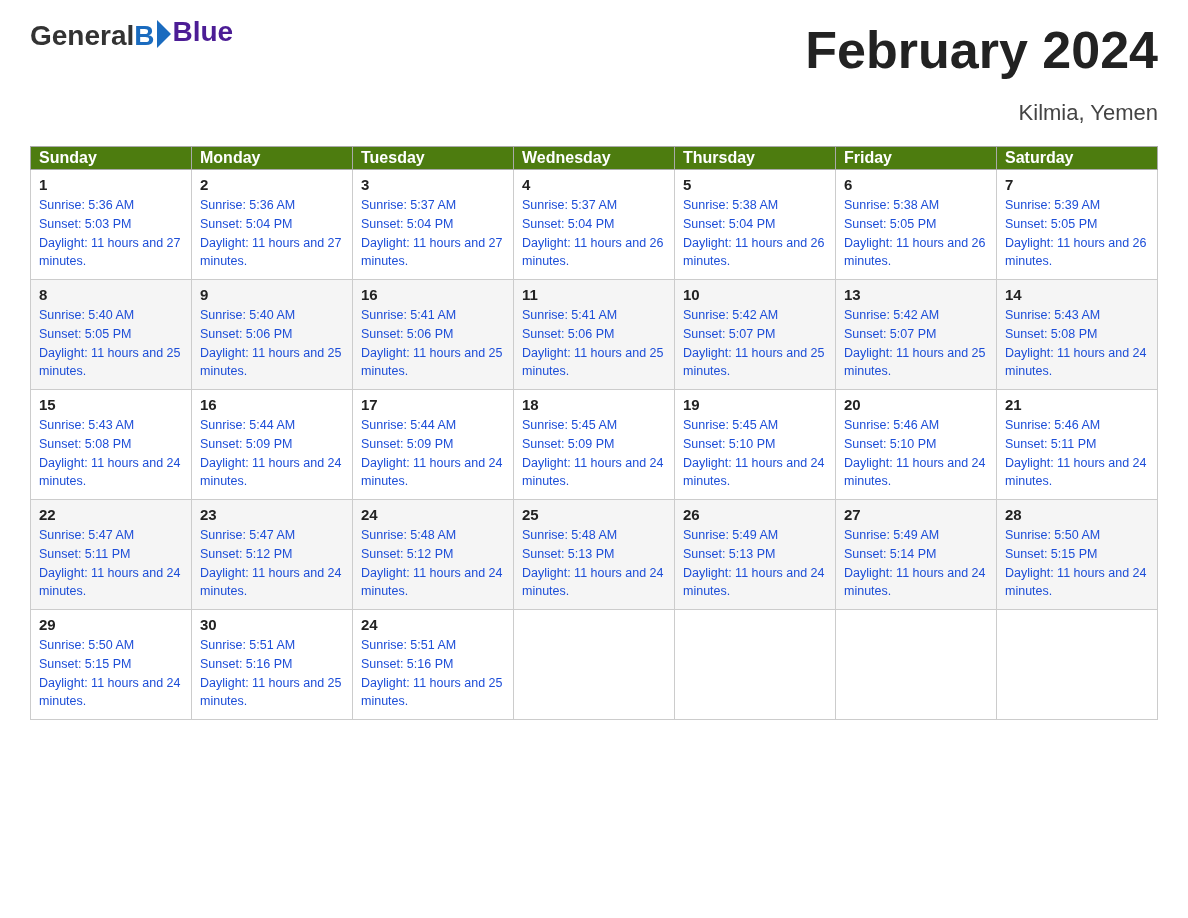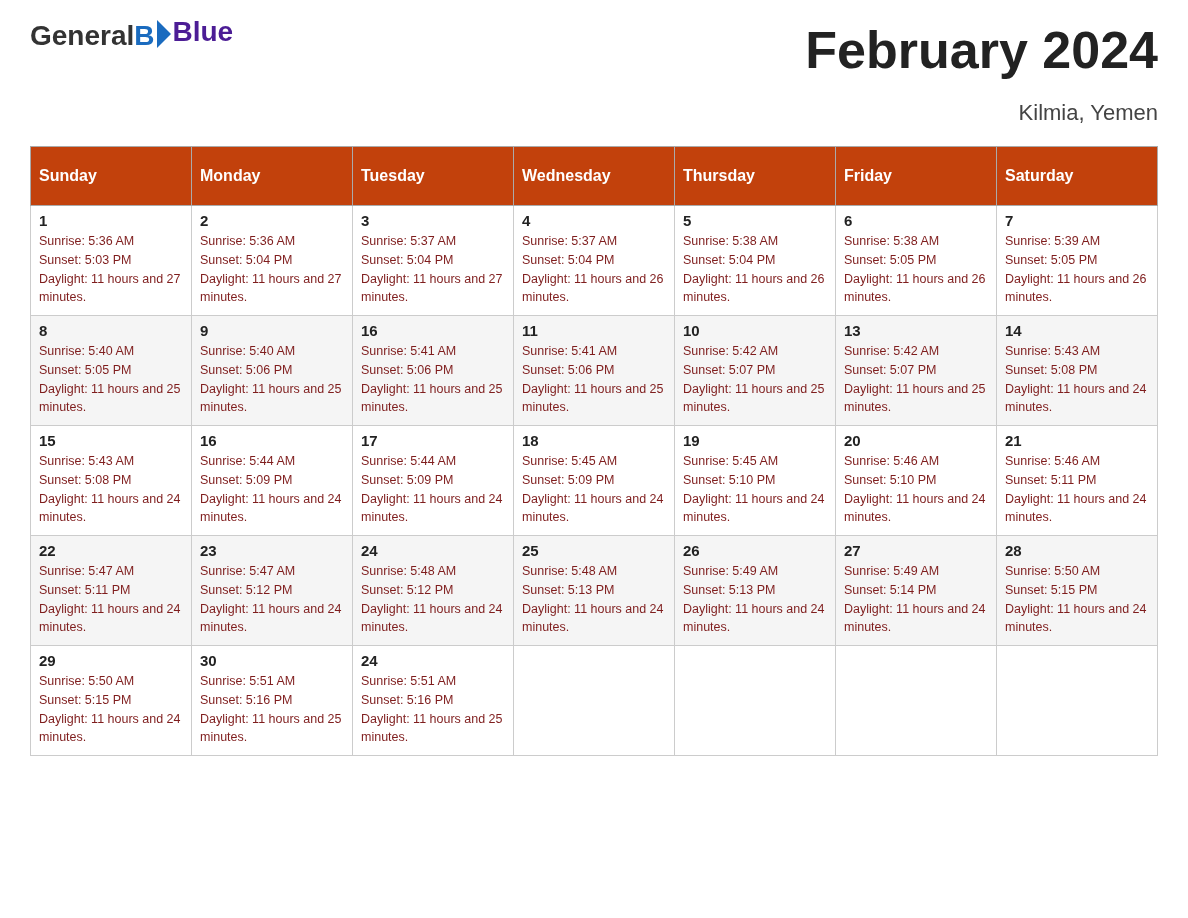--- a/index.html
+++ b/index.html
@@ -63,25 +63,25 @@
       font-size: 22px;
       color: #444;
       margin-top: 20px;
     }
     .calendar {
       width: 100%;
       border-collapse: collapse;
       border: 1px solid #aaa;
     }
     .calendar th {
-      background-color: #c2410c;
+      background-color: #4d7c0f;
       color: #fff;
       font-size: 16px;
       font-weight: bold;
-      padding: 20px 8px;
+      padding: 2px 8px;
       text-align: left;
       border: 1px solid #aaa;
     }
     .calendar td {
       vertical-align: top;
       padding: 6px 8px;
       border: 1px solid #ccc;
       font-size: 13px;
       color: #222;
       width: 14.28%;
@@ -95,21 +95,21 @@
       background-color: #fff;
     }
     .day-number {
       font-size: 15px;
       font-weight: bold;
       margin-bottom: 3px;
     }
     .day-info {
       font-size: 12.5px;
       line-height: 1.5;
-      color: #7f1d1d;
+      color: #1d4ed8;
     }
     .empty-cell {
       background-color: #fff !important;
     }
   </style>
 </head>
 <body>
 
 <div class="header">
   <div class="logo">

